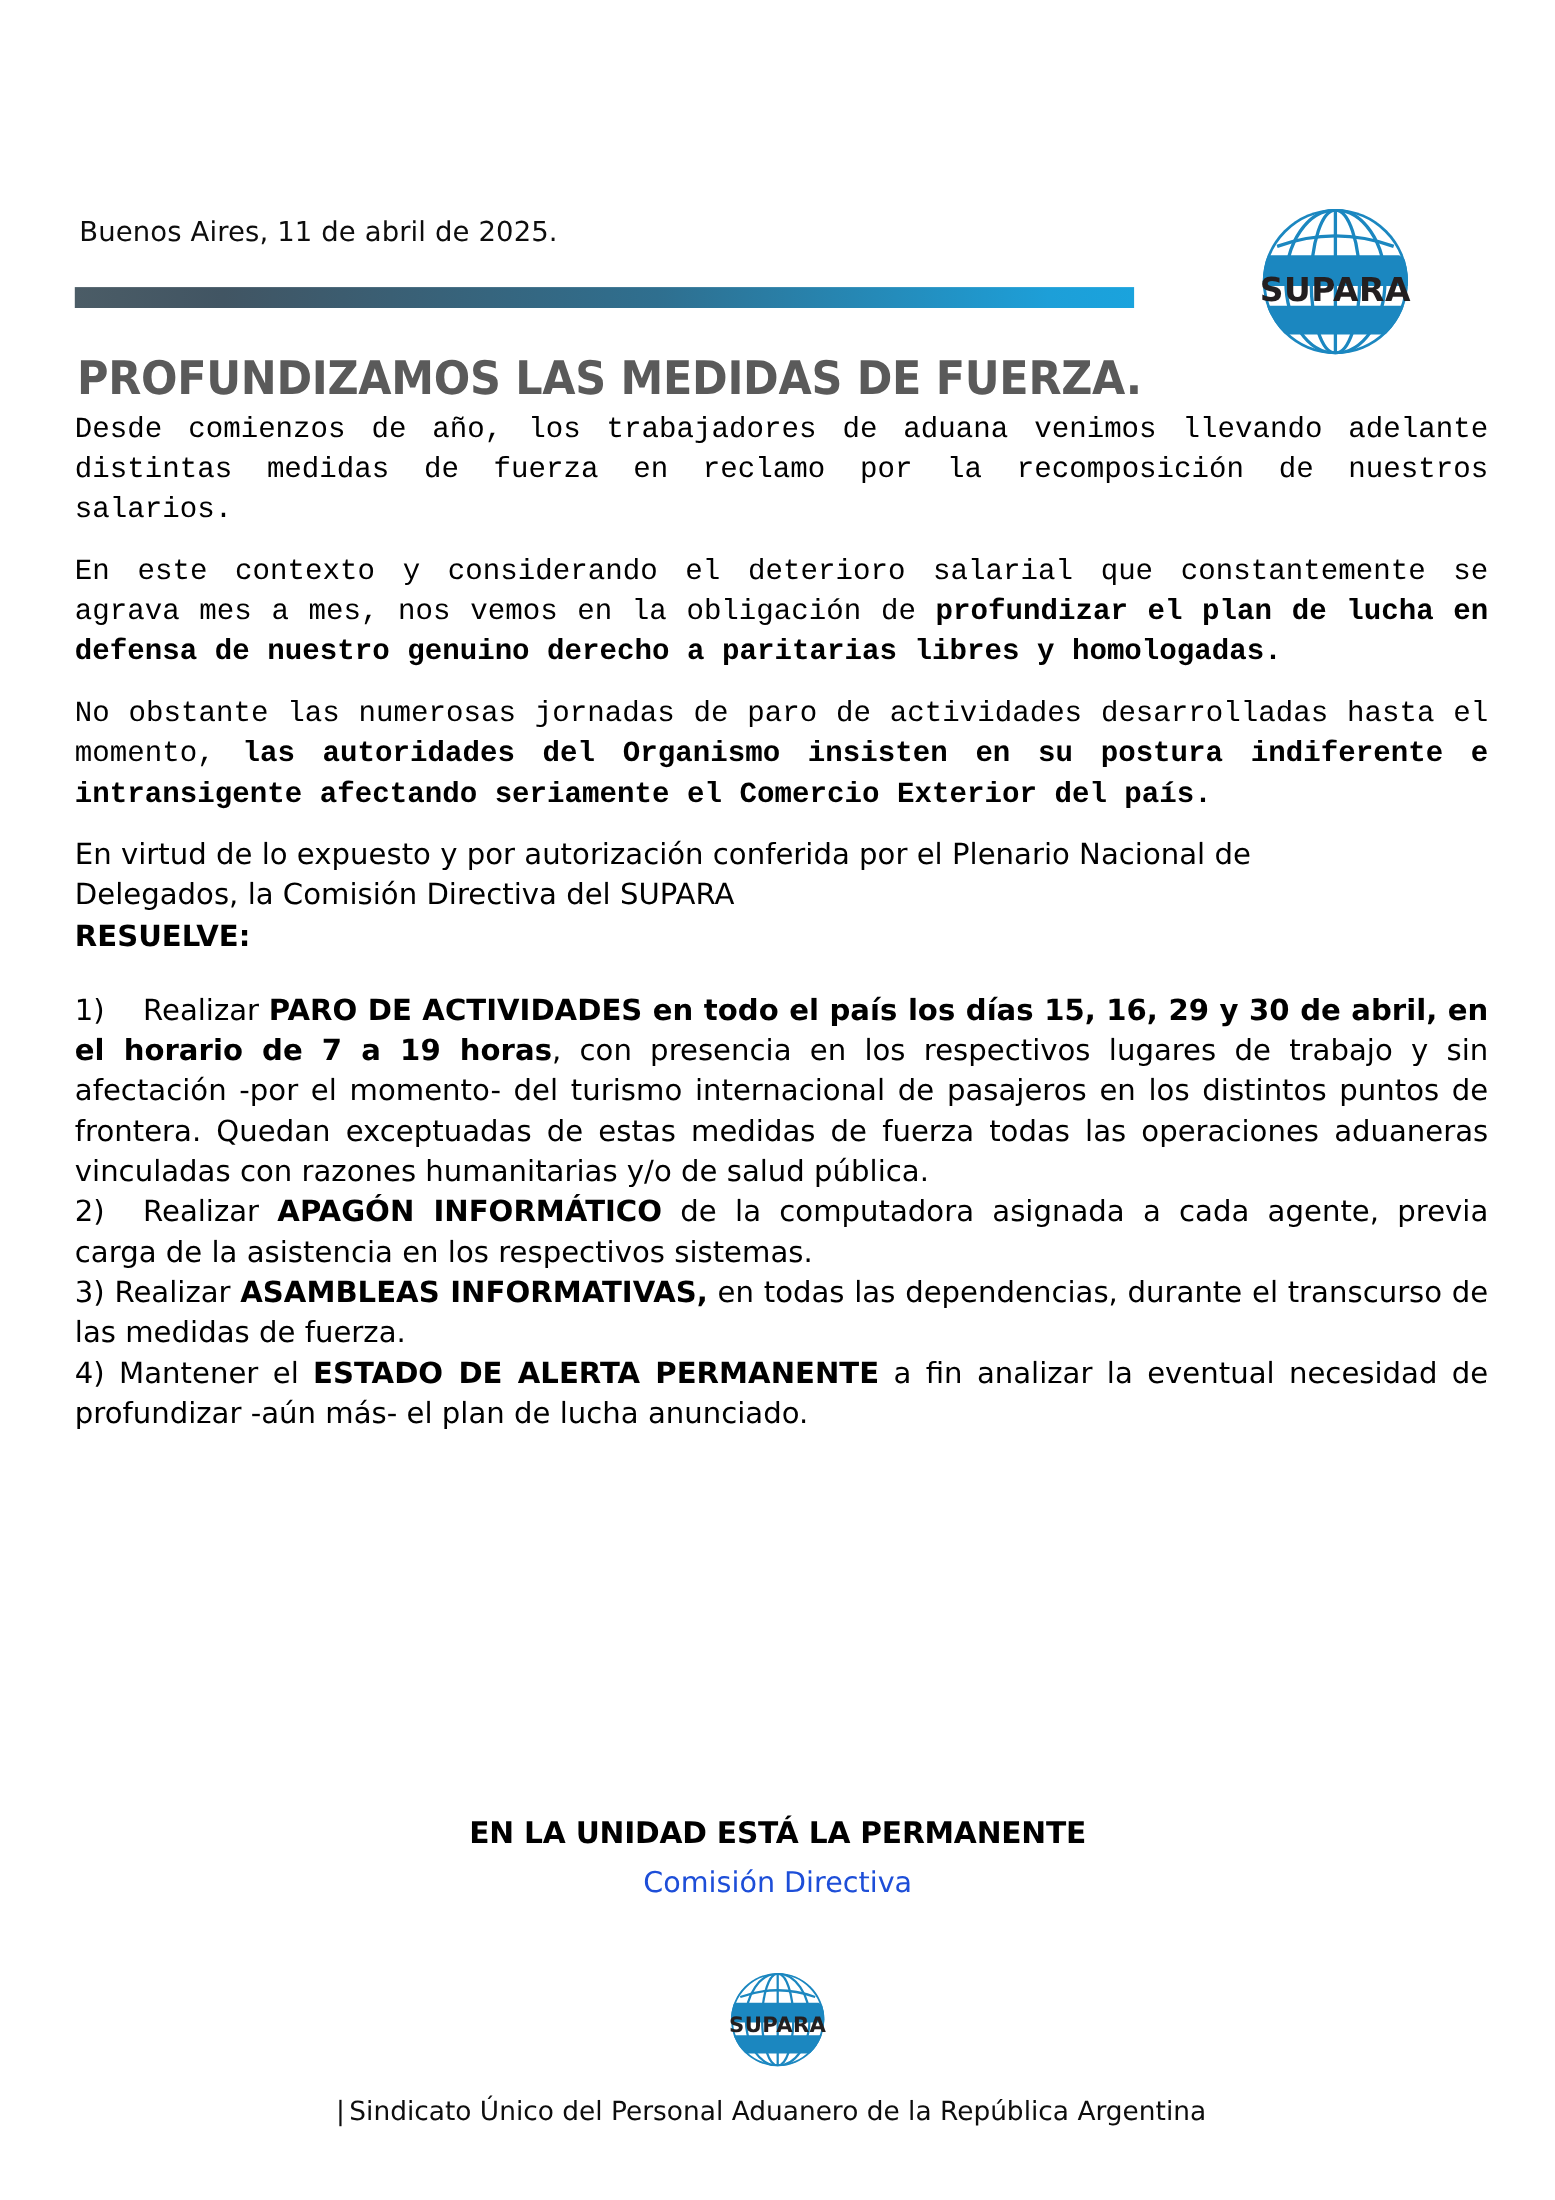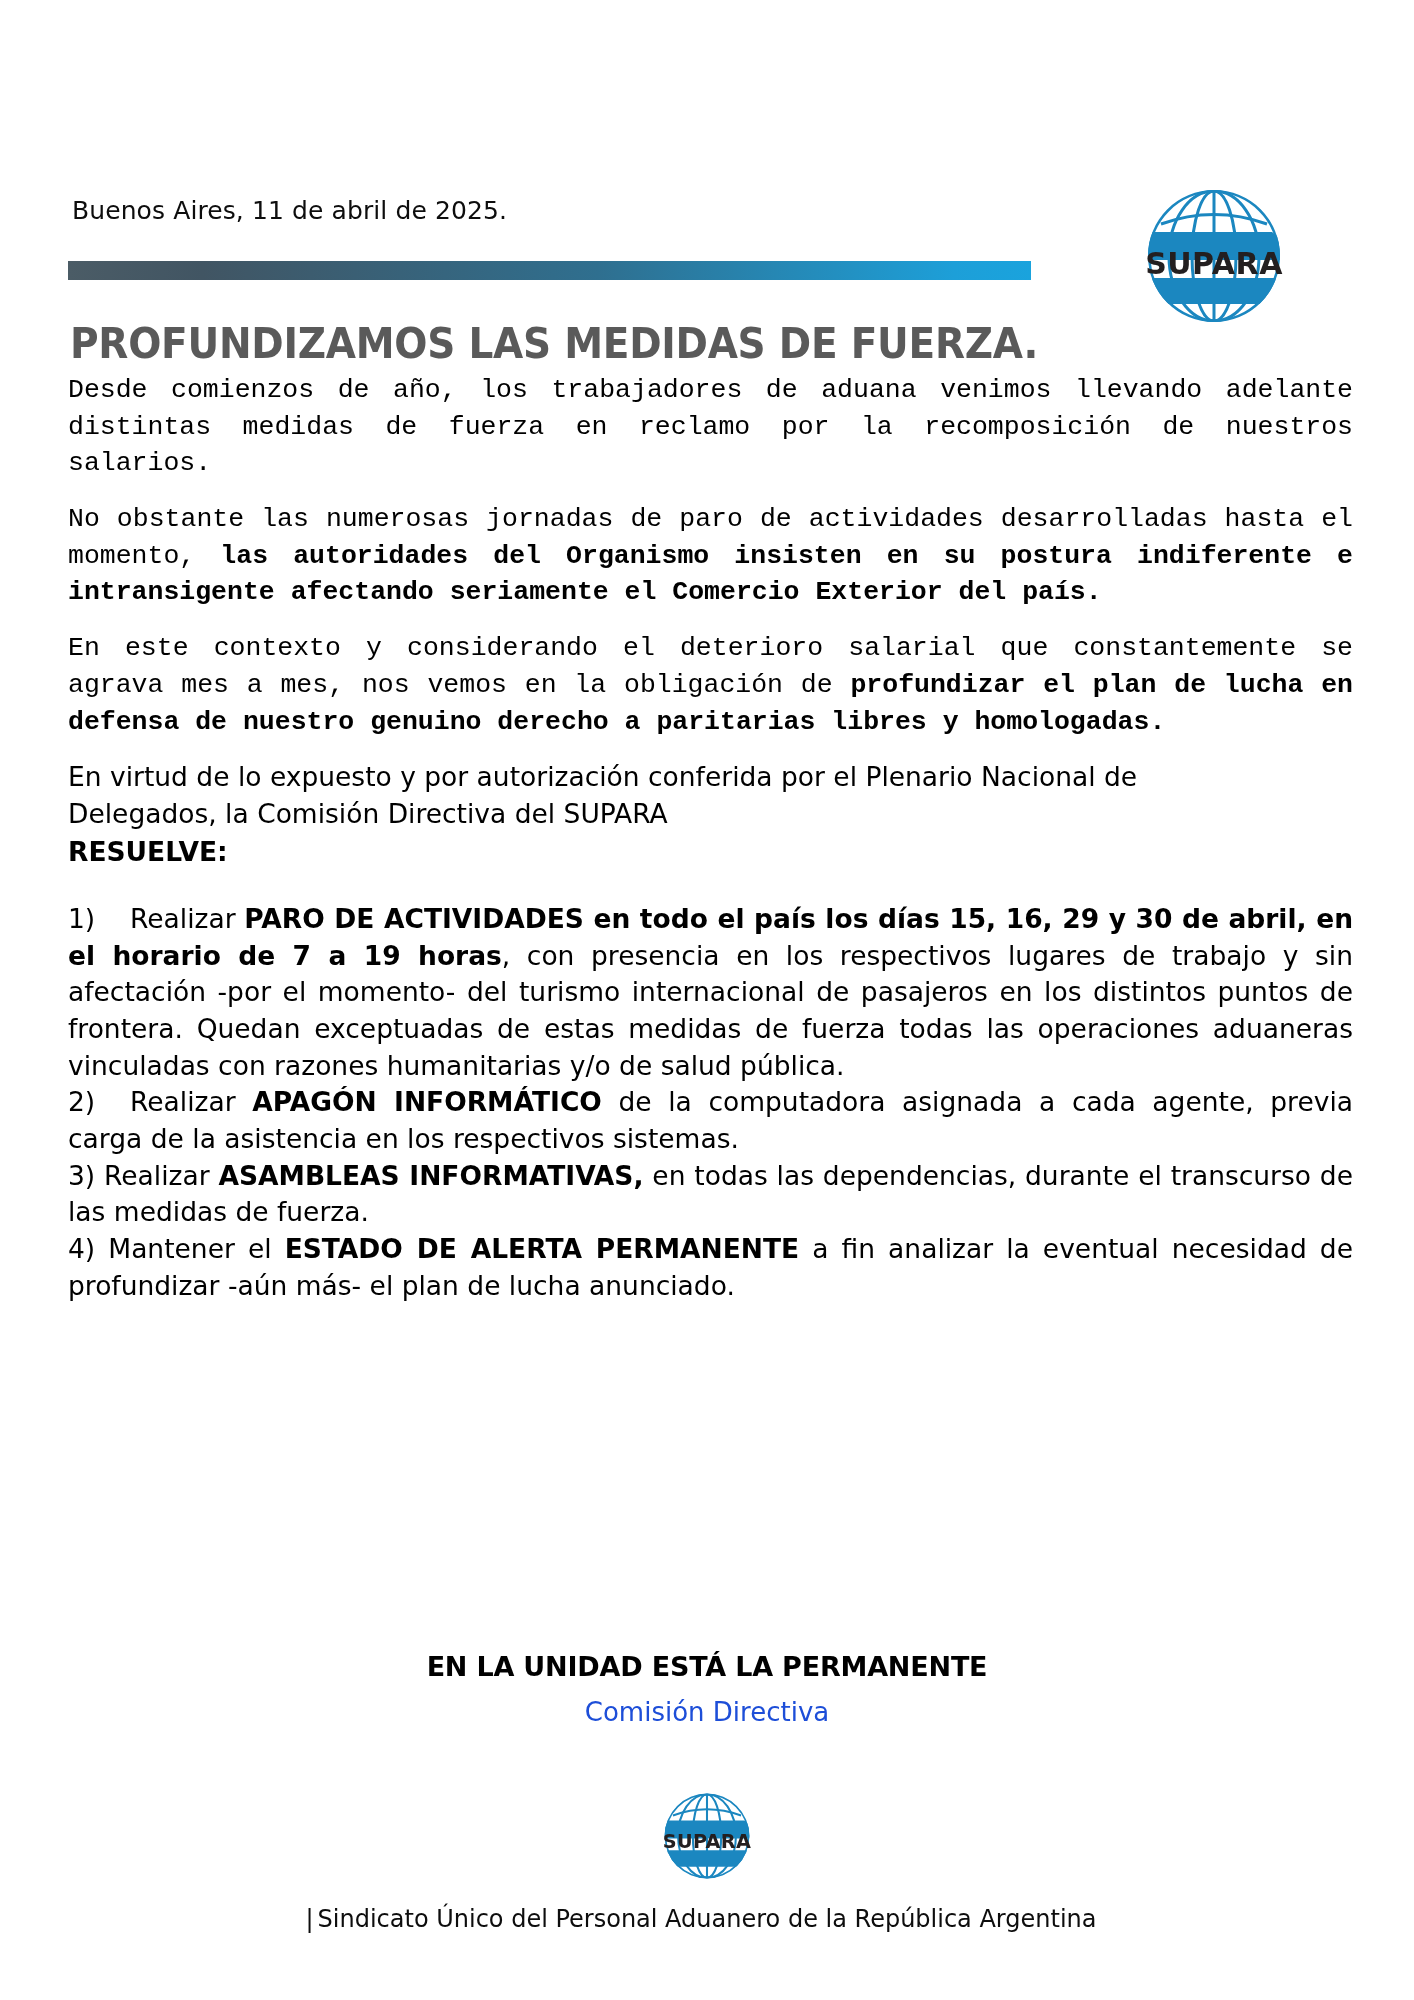--- a/index.html
+++ b/index.html
@@ -204,25 +204,25 @@
     </svg>
   </div>
 
   <div class="body-zone">
 
     <p class="para">
       <span>Desde comienzos de año, los trabajadores de aduana venimos llevando adelante distintas medidas de fuerza en reclamo por la recomposición de nuestros salarios.</span>
     </p>
 
     <p class="para">
+      <span>En este contexto y considerando el deterioro salarial que constantemente se agrava mes a mes, nos vemos en la obligación de </span><b>profundizar el plan de lucha en defensa de nuestro genuino derecho a paritarias libres y homologadas.</b>
+    </p>
+
+    <p class="para">
       <span>No obstante las numerosas jornadas de paro de actividades desarrolladas hasta el momento, </span><b>las autoridades del Organismo insisten en su postura indiferente e intransigente afectando seriamente el Comercio Exterior del país.</b>
-    </p>
-
-    <p class="para">
-      <span>En este contexto y considerando el deterioro salarial que constantemente se agrava mes a mes, nos vemos en la obligación de </span><b>profundizar el plan de lucha en defensa de nuestro genuino derecho a paritarias libres y homologadas.</b>
     </p>
 
     <div class="centered-block">
       <span>En virtud de lo expuesto y por autorización conferida por el Plenario Nacional de</span>
       <span class="line2">Delegados, la Comisión Directiva del SUPARA</span>
       <span class="resuelve">RESUELVE:</span>
     </div>
 
     <div class="items">
 

